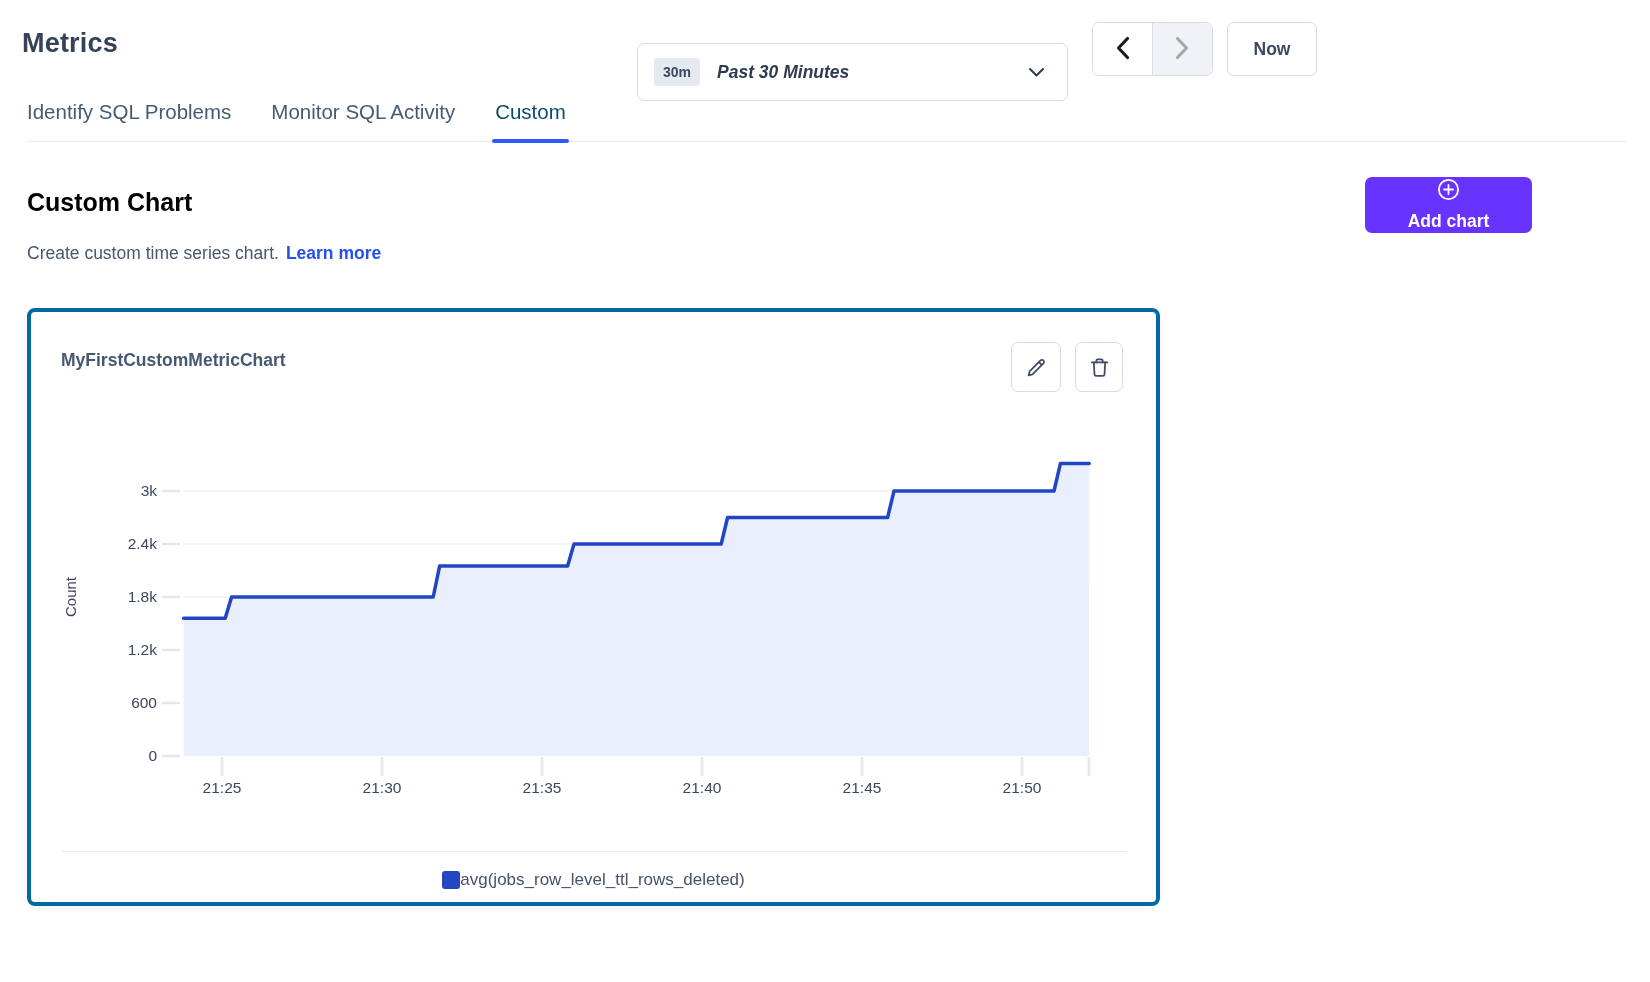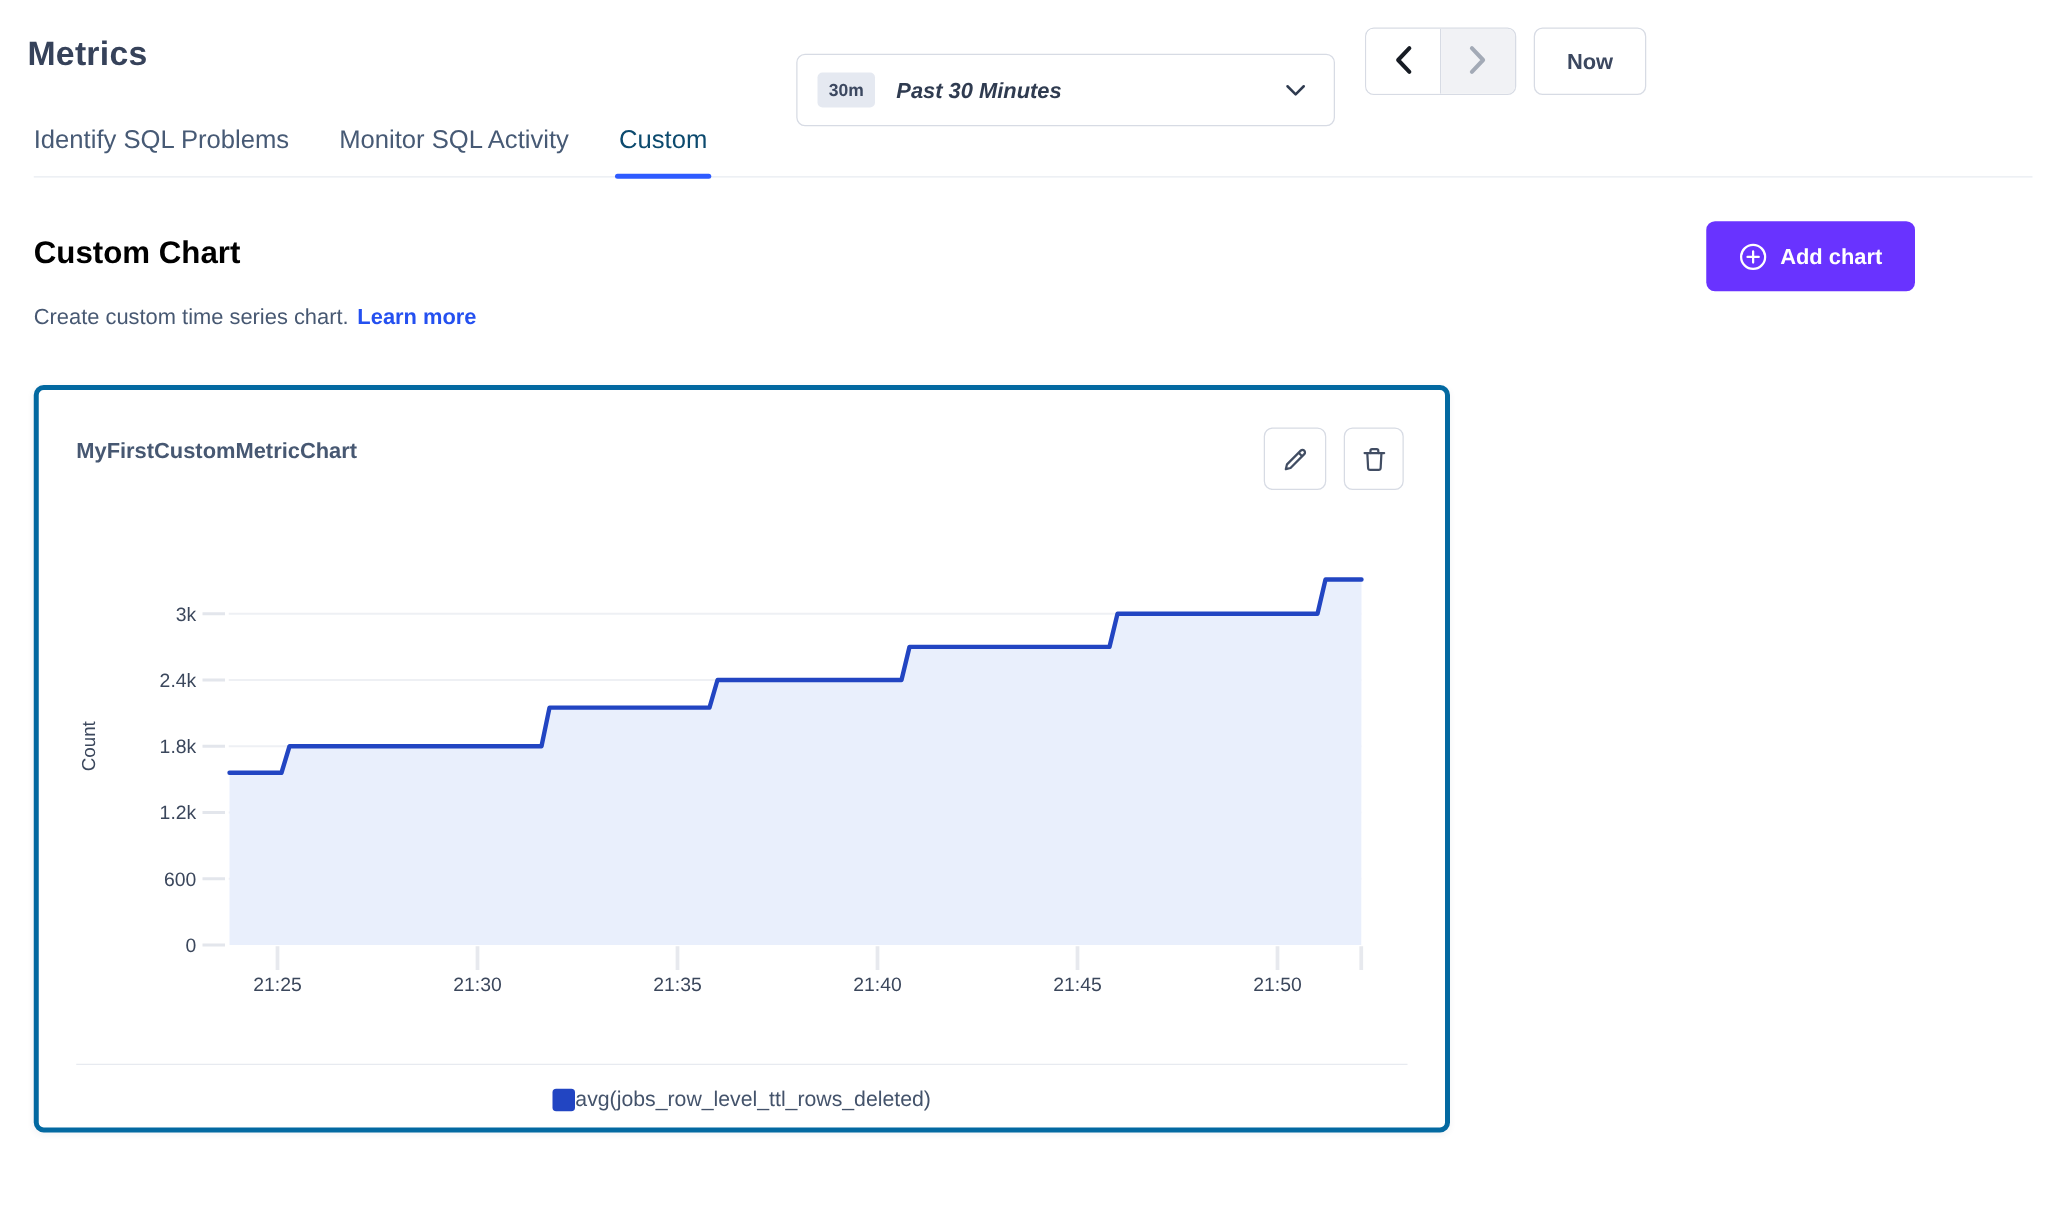--- a/index.html
+++ b/index.html
@@ -22,21 +22,21 @@
   
   .tabs-row{left:27px;top:100px;width:1599px;display:flex;gap:40px;border-bottom:1px solid #e7ebf1;}
   .tab{font-size:20.5px;color:#475a75;padding-bottom:17px;position:relative;cursor:pointer;}
   .tab.active{color:#0c4a6e;text-align:center;}
   .tab.active::after{content:"";position:absolute;left:-3px;right:-3px;bottom:-2px;height:4px;background:#2e5bff;border-radius:2px;}
   
   .section-heading{left:27px;top:188px;font-size:25px;font-weight:700;color:#000000;}
   .section-subtitle{left:27px;top:243px;font-size:17.5px;color:#475872;}
   .learn-more{color:#2450f0;font-weight:600;margin-left:7px;cursor:pointer;}
   .add-chart-button{left:1365px;top:177px;width:167px;height:56px;background:#6933ff;border:none;border-radius:7px;color:#fff;
-    font-size:17.5px;font-weight:600;display:flex;align-items:center;justify-content:center;gap:10px;cursor:pointer;font-family:inherit;}
+    font-size:17.5px;font-weight:600;display:flex;align-items:center;justify-content:center;gap:10px;cursor:pointer;font-family:inherit;flex-direction:column;}
   
   .chart-card{left:27px;top:308px;width:1125px;height:590px;background:#fff;border:4px solid #0369a1;border-radius:8px;
     box-shadow:0 2px 6px rgba(40,50,80,.06);}
   .card-title{left:30px;top:38px;font-size:17.5px;font-weight:700;color:#475872;}
   .icon-btn{width:50px;height:50px;border:1px solid #d7dbe4;border-radius:7px;background:#fff;display:flex;align-items:center;
     justify-content:center;cursor:pointer;padding:0;}
   .edit-button{left:980px;top:30px;}
   .delete-button{left:1044px;top:30px;width:48px;}
   .chart-plot{left:0;top:0;}
   .chart-plot text{font-family:"Liberation Sans",sans-serif;}

